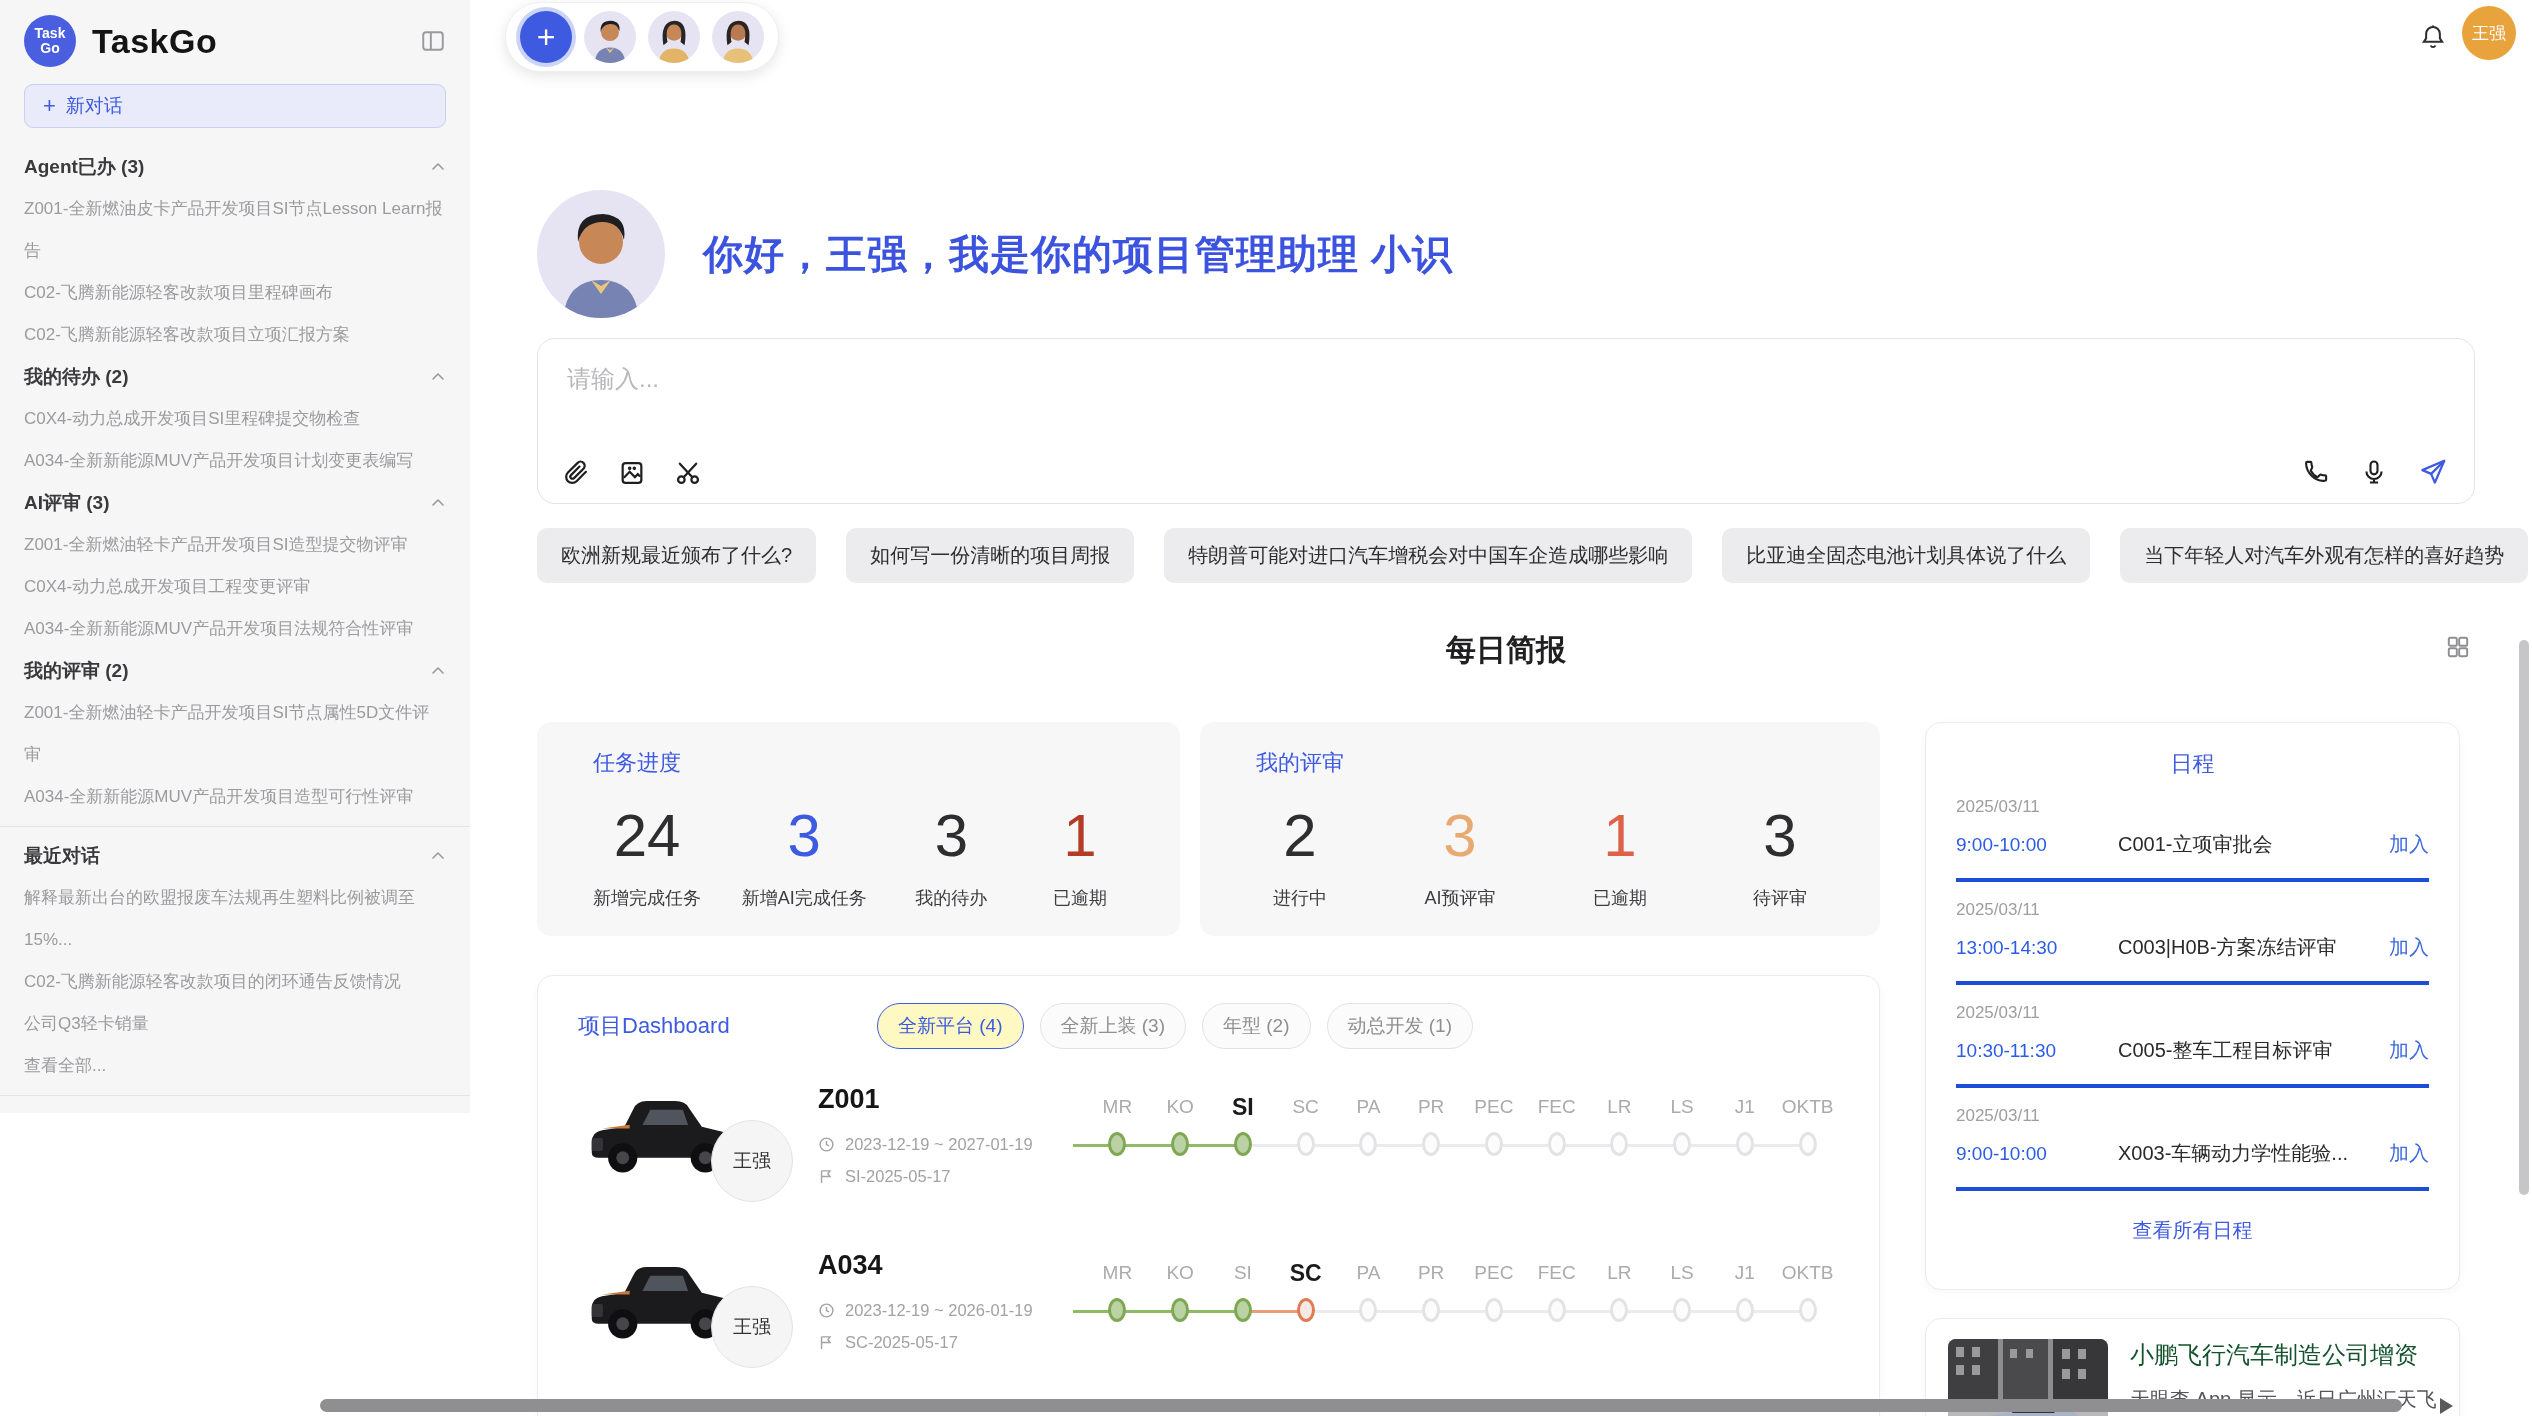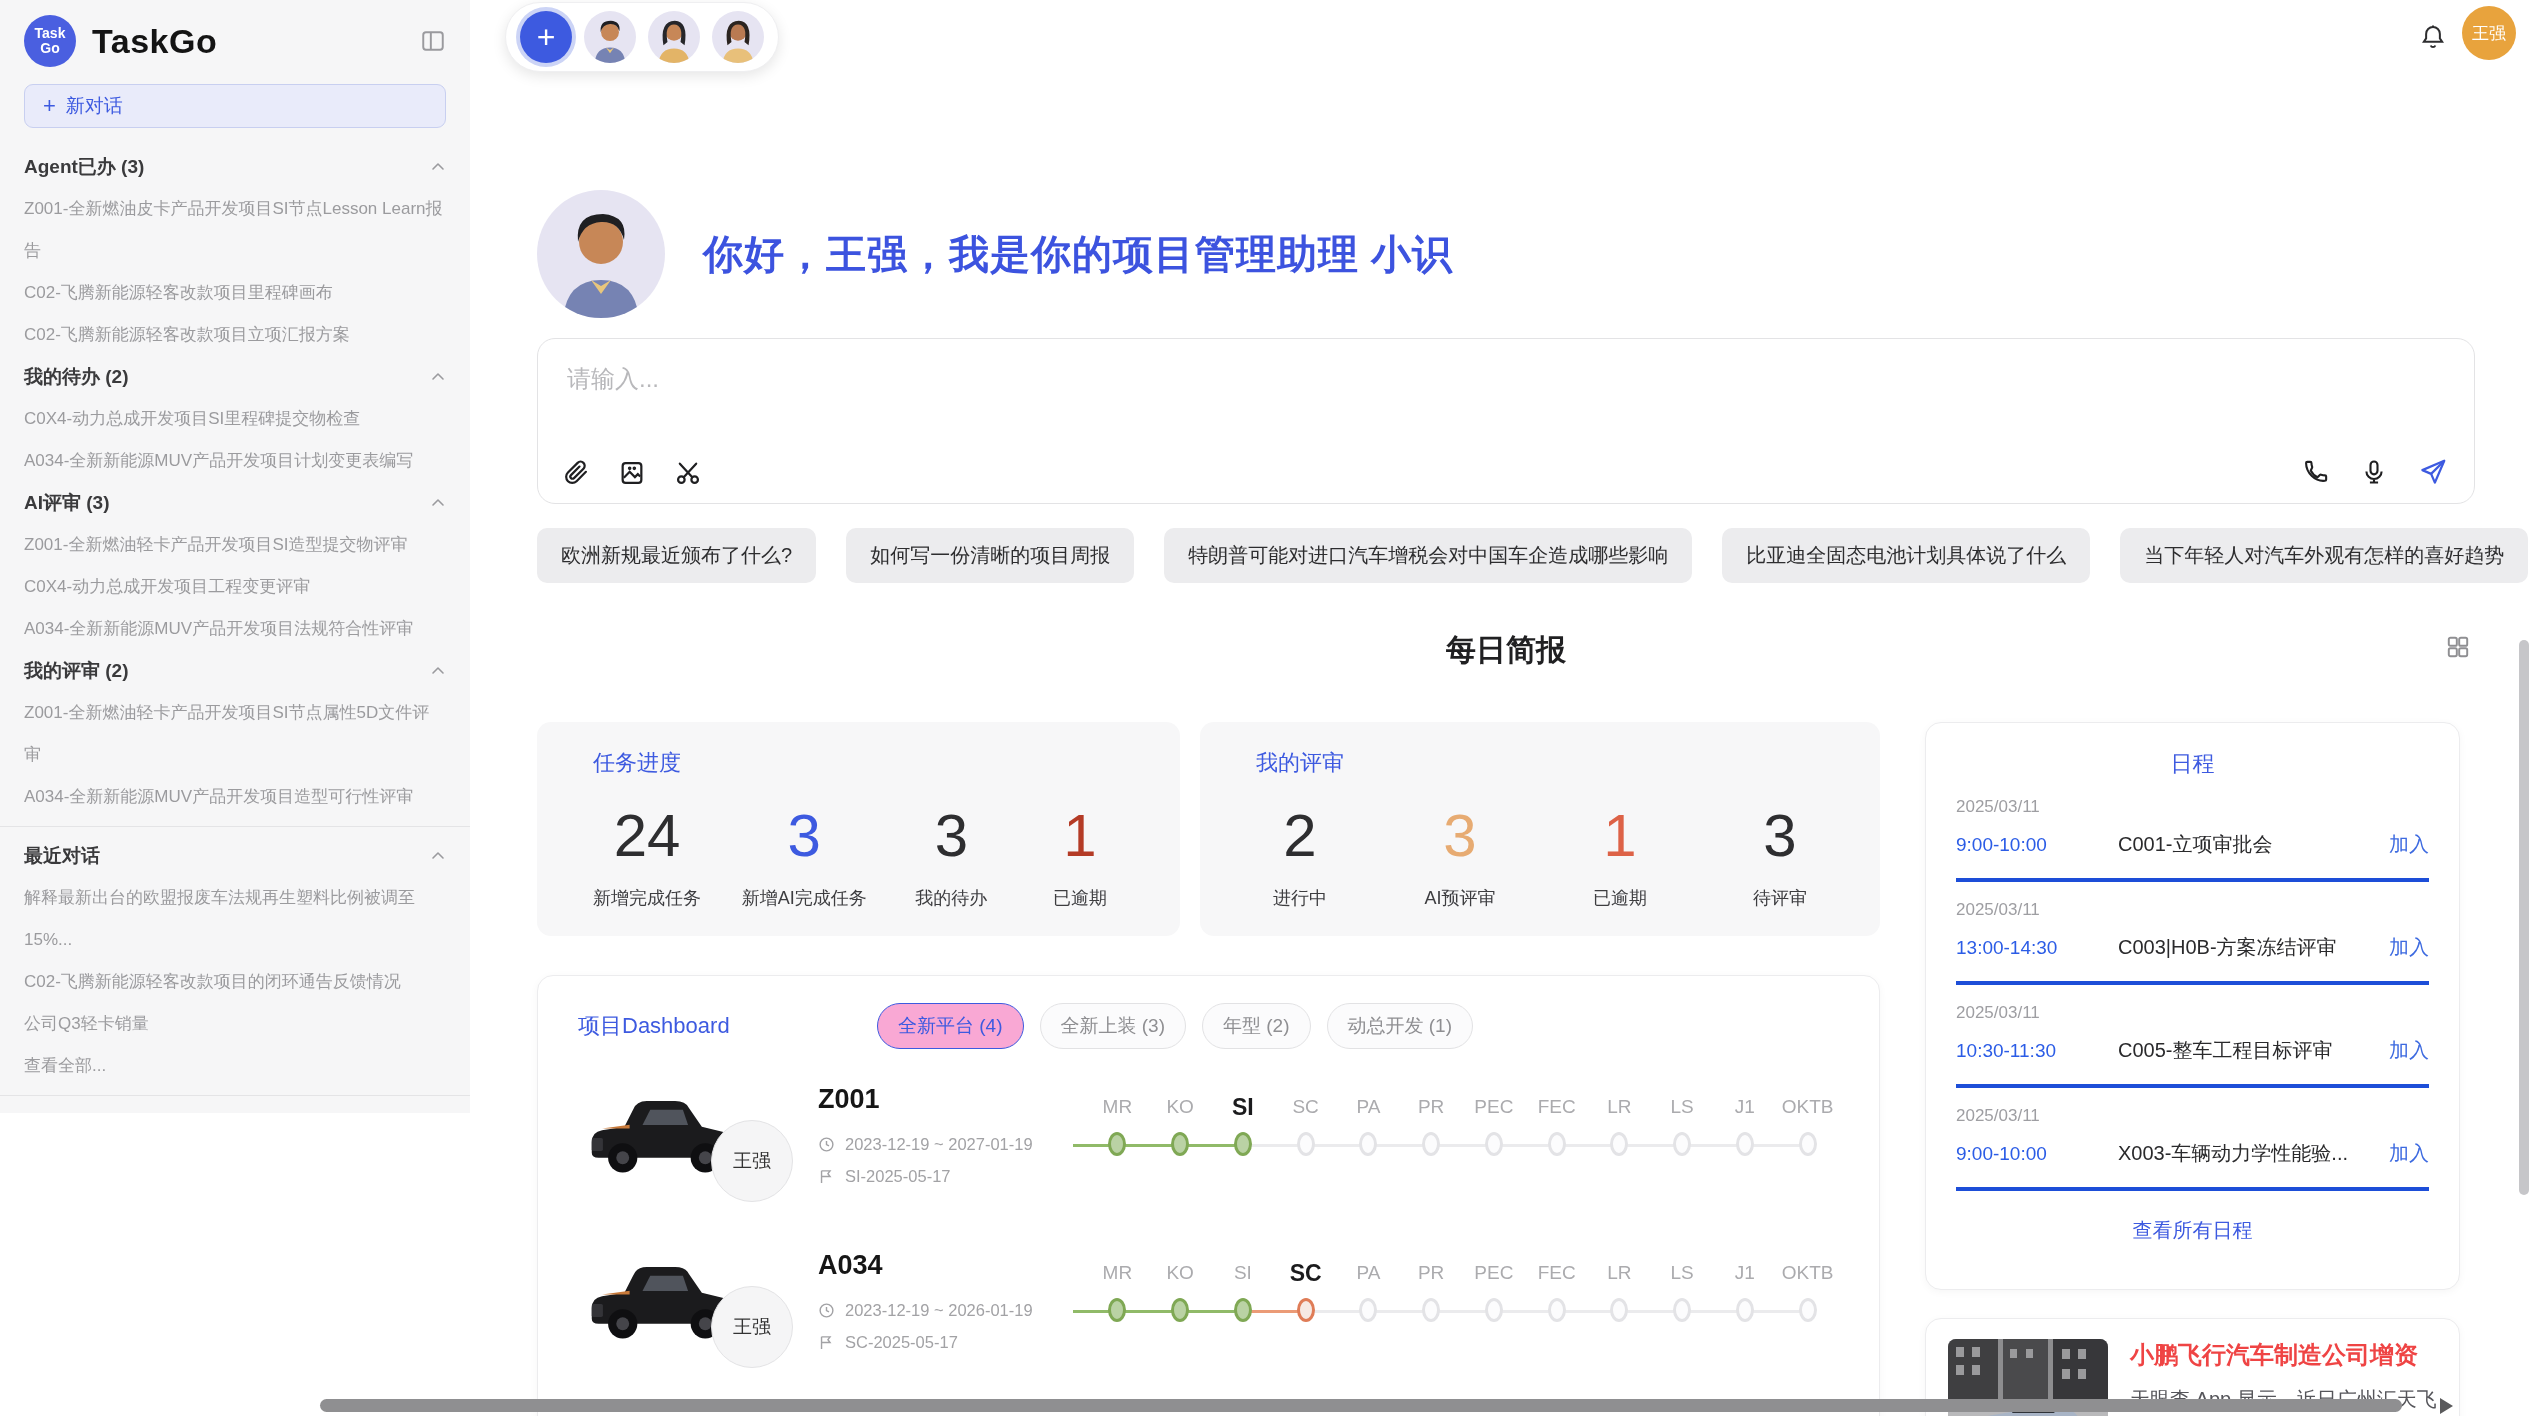--- a/index.html
+++ b/index.html
@@ -65,21 +65,21 @@
   .stat-value{font-size:60px;font-weight:500;line-height:64px;}
   .stat-label{margin-top:18px;font-size:18px;color:#3d3d40;}
   .c-dark{color:#2e2e30;} .c-blue{color:#3d5ae0;} .c-red{color:#b43b26;} .c-orange{color:#e7ab72;} .c-redorange{color:#dd6247;}
 
   
   .dash{position:absolute;left:67px;top:975px;width:1343px;height:660px;background:#fff;border:1px solid #ececee;border-radius:16px;box-shadow:0 2px 8px rgba(0,0,0,.04);box-sizing:border-box;padding:26px 40px;overflow:hidden;}
   .dash-head{display:flex;align-items:center;height:48px;gap:31px;}
   .dash-title{font-size:22px;font-weight:500;color:#3d5ae0;width:268px;}
   .tabs{display:flex;gap:16px;}
   .tab{border-radius:999px;padding:9px 20px;font-size:19px;color:#8f8f92;background:#fbfbfc;border:1px solid #e2e2e4;cursor:pointer;white-space:nowrap;}
-  .tab.active{color:#3d5ae0;border:1.5px solid #3d5ae0;background:#f9a8d4;}
+  .tab.active{color:#3d5ae0;border:1.5px solid #3d5ae0;background:#fef9c3;}
   .proj-row{margin-top:26px;height:140px;display:flex;}
   .proj-media{position:relative;width:212px;flex:0 0 212px;}
   .truck{width:172px;height:112px;}
   .owner-badge{position:absolute;left:133px;top:44px;width:80px;height:80px;border-radius:50%;background:#f5f5f6;border:1px solid #e3e3e5;display:flex;align-items:center;justify-content:center;font-size:19px;color:#333;z-index:2;}
   .proj-info{margin-left:28px;width:268px;flex:0 0 268px;padding-top:8px;}
   .proj-code{font-size:27px;font-weight:700;color:#161616;}
   .proj-meta{display:flex;align-items:center;gap:10px;margin-top:20px;font-size:16.5px;color:#a2a2a5;}
   .proj-meta + .proj-meta{margin-top:13px;}
   .milestones{flex:1;display:flex;padding-top:14px;}
   .ms{flex:1;position:relative;text-align:center;}
@@ -101,21 +101,21 @@
   .event-date{font-size:17px;color:#9e9ea2;}
   .event-line{display:flex;align-items:center;margin-top:14px;justify-content:center;}
   .event-time{width:162px;flex:0 0 162px;font-size:19px;color:#2b5ce6;font-weight:500;}
   .event-name{flex:1;font-size:20px;color:#2a2a2c;}
   .event-join{font-size:20px;color:#3d6ae0;cursor:pointer;}
   .sched-footer{margin-top:26px;text-align:center;font-size:20px;color:#3d5ae0;cursor:pointer;}
 
   
   .news{position:absolute;left:1455px;top:1318px;width:535px;height:200px;background:#fff;border:1px solid #ececee;border-radius:16px;box-shadow:0 2px 8px rgba(0,0,0,.04);box-sizing:border-box;padding:20px 22px;display:flex;gap:22px;}
   .news-img{width:160px;height:110px;border-radius:8px;overflow:hidden;flex:0 0 160px;}
-  .news-title{font-size:24px;font-weight:700;color:#ef4444;line-height:32px;}
+  .news-title{font-size:24px;font-weight:400;color:#14532d;line-height:32px;}
   .news-snippet{margin-top:14px;font-size:20px;color:#55555a;line-height:28px;}
 
   
   .hbar{position:absolute;left:320px;top:1399px;width:2082px;height:13px;background:#8f8f91;border-radius:7px;z-index:60;cursor:pointer;}
   .harrow{position:absolute;left:2440px;top:1398px;width:0;height:0;border-top:8px solid transparent;border-bottom:8px solid transparent;border-left:13px solid #5a5a5c;z-index:60;cursor:pointer;}
   .vbar{position:absolute;right:3px;top:640px;width:10px;height:555px;background:#c6c6c9;border-radius:5px;z-index:60;cursor:pointer;}
 </style>
 </head>
 <body>
 

